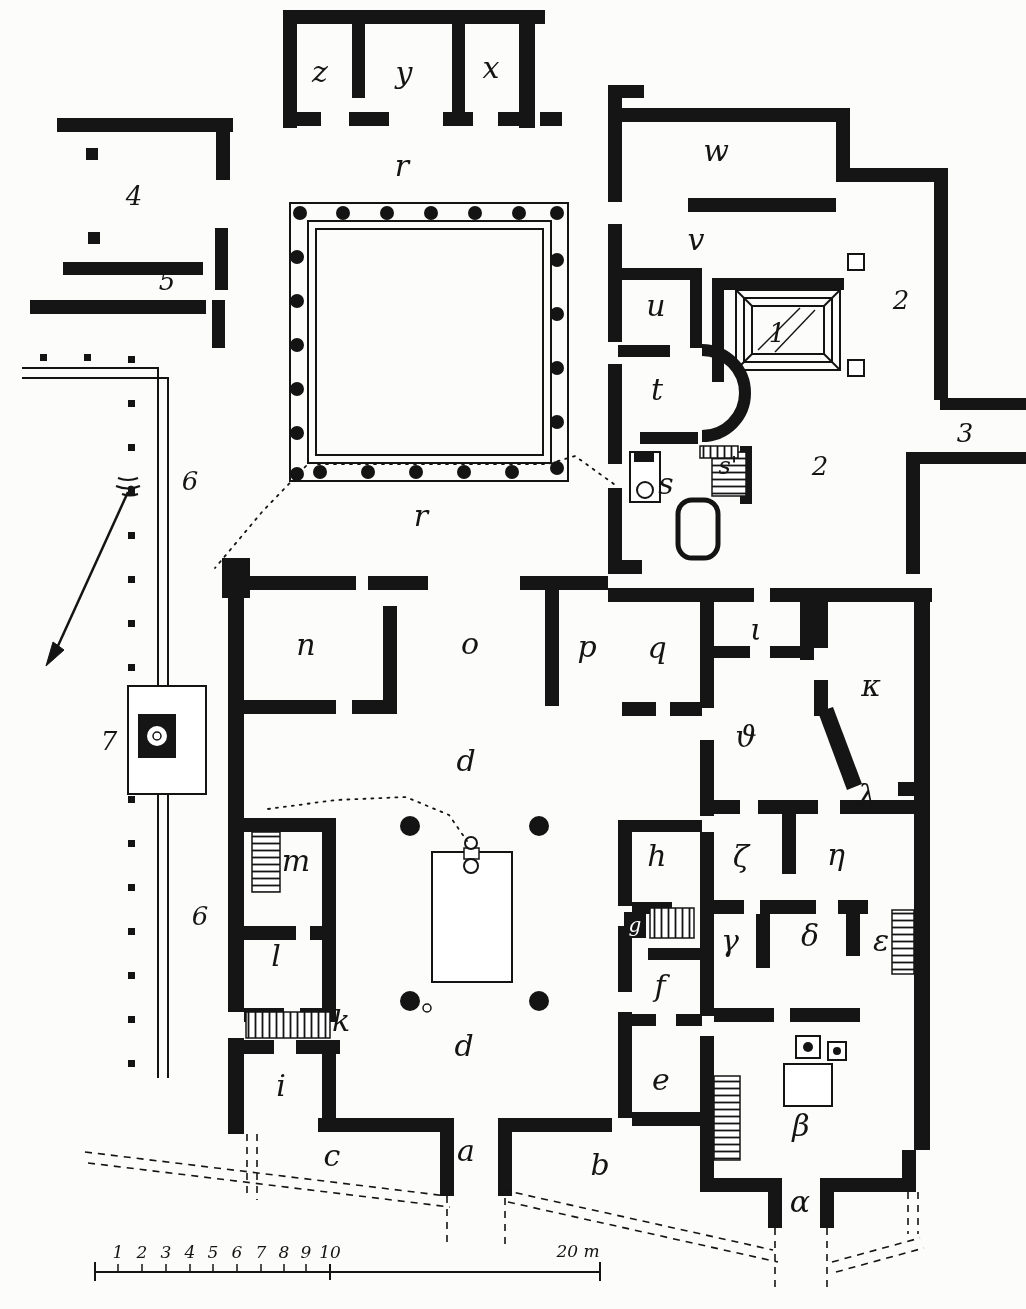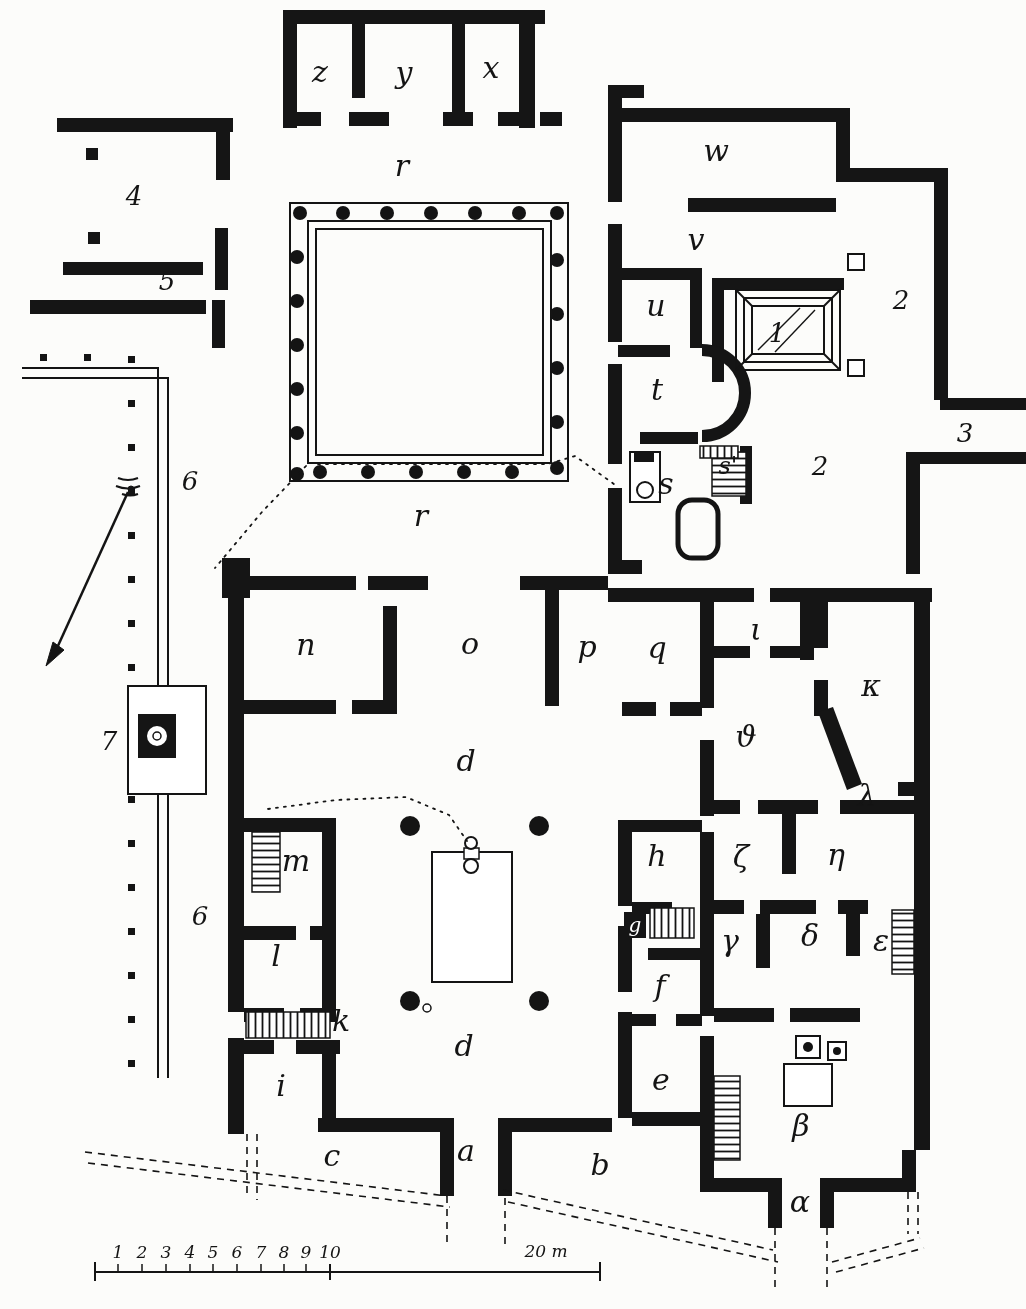--- a/index.html
+++ b/index.html
@@ -384,15 +384,15 @@
   <span class="tick-label" style="left:118px;top:1252px">1</span>
   <span class="tick-label" style="left:142px;top:1252px">2</span>
   <span class="tick-label" style="left:166px;top:1252px">3</span>
   <span class="tick-label" style="left:190px;top:1252px">4</span>
   <span class="tick-label" style="left:213px;top:1252px">5</span>
   <span class="tick-label" style="left:237px;top:1252px">6</span>
   <span class="tick-label" style="left:261px;top:1252px">7</span>
   <span class="tick-label" style="left:284px;top:1252px">8</span>
   <span class="tick-label" style="left:306px;top:1252px">9</span>
   <span class="tick-label" style="left:330px;top:1252px">10</span>
-  <span class="tick-label" style="left:546px;top:1251px">20 m</span>
+  <span class="tick-label" style="left:578px;top:1251px">20 m</span>
 
 </div>
 
 </body></html>

